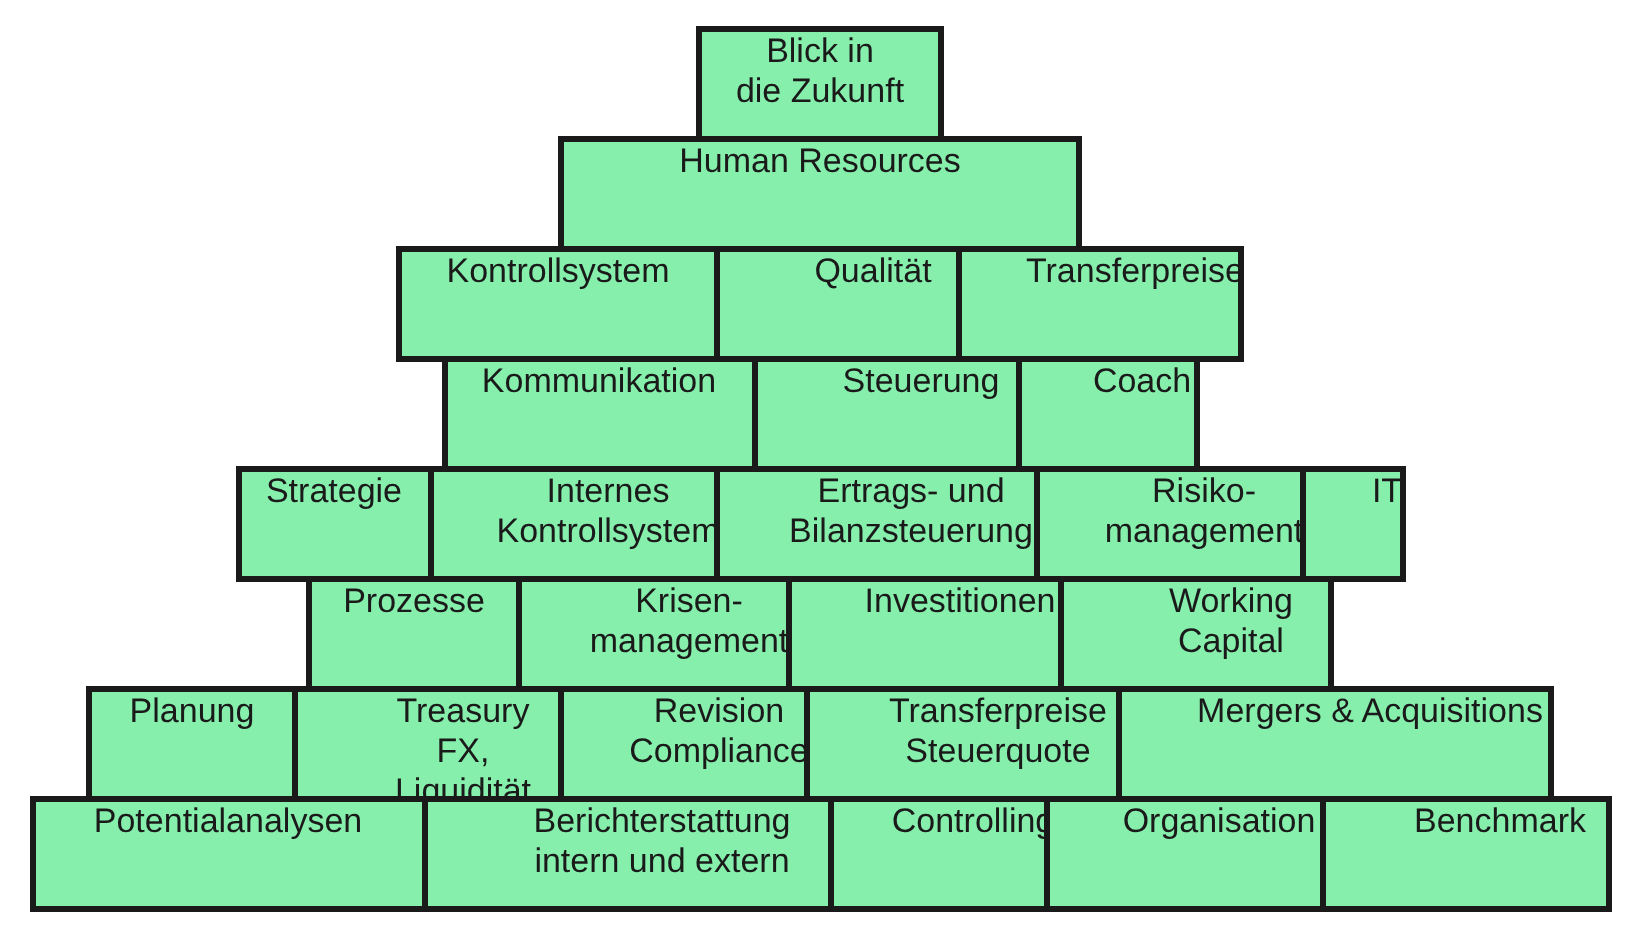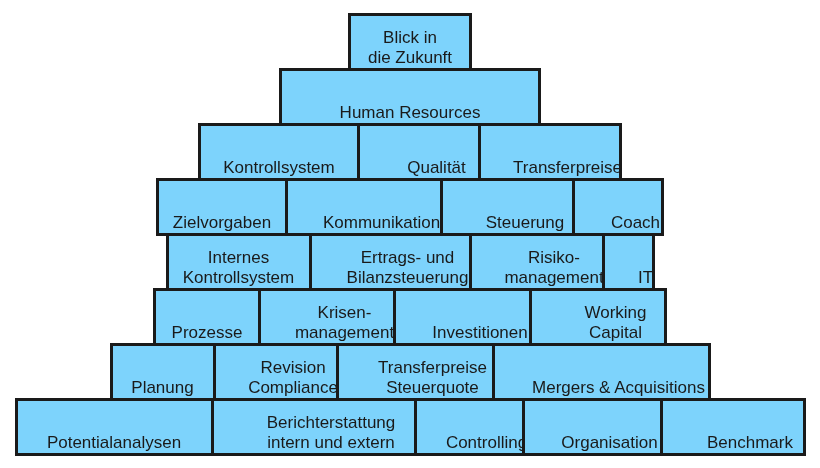--- a/index.html
+++ b/index.html
@@ -26,23 +26,23 @@
     justify-content: center;
     align-items: stretch;
   }
   .row + .row {
     margin-top: -3px; 
   }
   .box {
     box-sizing: border-box;
     height: 58px;
     border: 3px solid #1a1a1a;
-    background: #7dd3fc;
+    background: #86efac;
     display: flex;
-    align-items: flex-end;
+    align-items: flex-start;
     justify-content: center;
     flex: 0 0 auto;
   }
   .box + .box {
     margin-left: -3px; 
     padding-left: 35px;
   }
   .box span {
     display: block;
     text-align: center;
@@ -78,35 +78,35 @@
         </div>
       <div class="box" style="width:124px">
           <span>Qualität</span>
         </div>
       <div class="box" style="width:144px">
           <span>Transferpreise</span>
         </div>
     </div>
 
     <div class="row">
-      <div class="box" style="width:132px">
-          <span>Zielvorgaben</span>
-        </div>
       <div class="box" style="width:158px">
           <span>Kommunikation</span>
         </div>
       <div class="box" style="width:135px">
           <span>Steuerung</span>
         </div>
       <div class="box" style="width:92px">
           <span>Coach</span>
         </div>
     </div>
 
     <div class="row">
+      <div class="box" style="width:99px">
+          <span>Strategie</span>
+        </div>
       <div class="box" style="width:146px">
           <span>Internes
 Kontrollsystem</span>
         </div>
       <div class="box" style="width:163px">
           <span>Ertrags- und
 Bilanzsteuerung</span>
         </div>
       <div class="box" style="width:136px">
           <span>Risiko-
@@ -131,20 +131,24 @@
       <div class="box" style="width:138px">
           <span>Working
 Capital</span>
         </div>
     </div>
 
     <div class="row">
       <div class="box" style="width:106px">
           <span>Planung</span>
         </div>
+      <div class="box" style="width:136px">
+          <span>Treasury
+FX, Liquidität</span>
+        </div>
       <div class="box" style="width:126px">
           <span>Revision
 Compliance</span>
         </div>
       <div class="box" style="width:159px">
           <span>Transferpreise
 Steuerquote</span>
         </div>
       <div class="box" style="width:219px">
           <span>Mergers &amp; Acquisitions</span>

